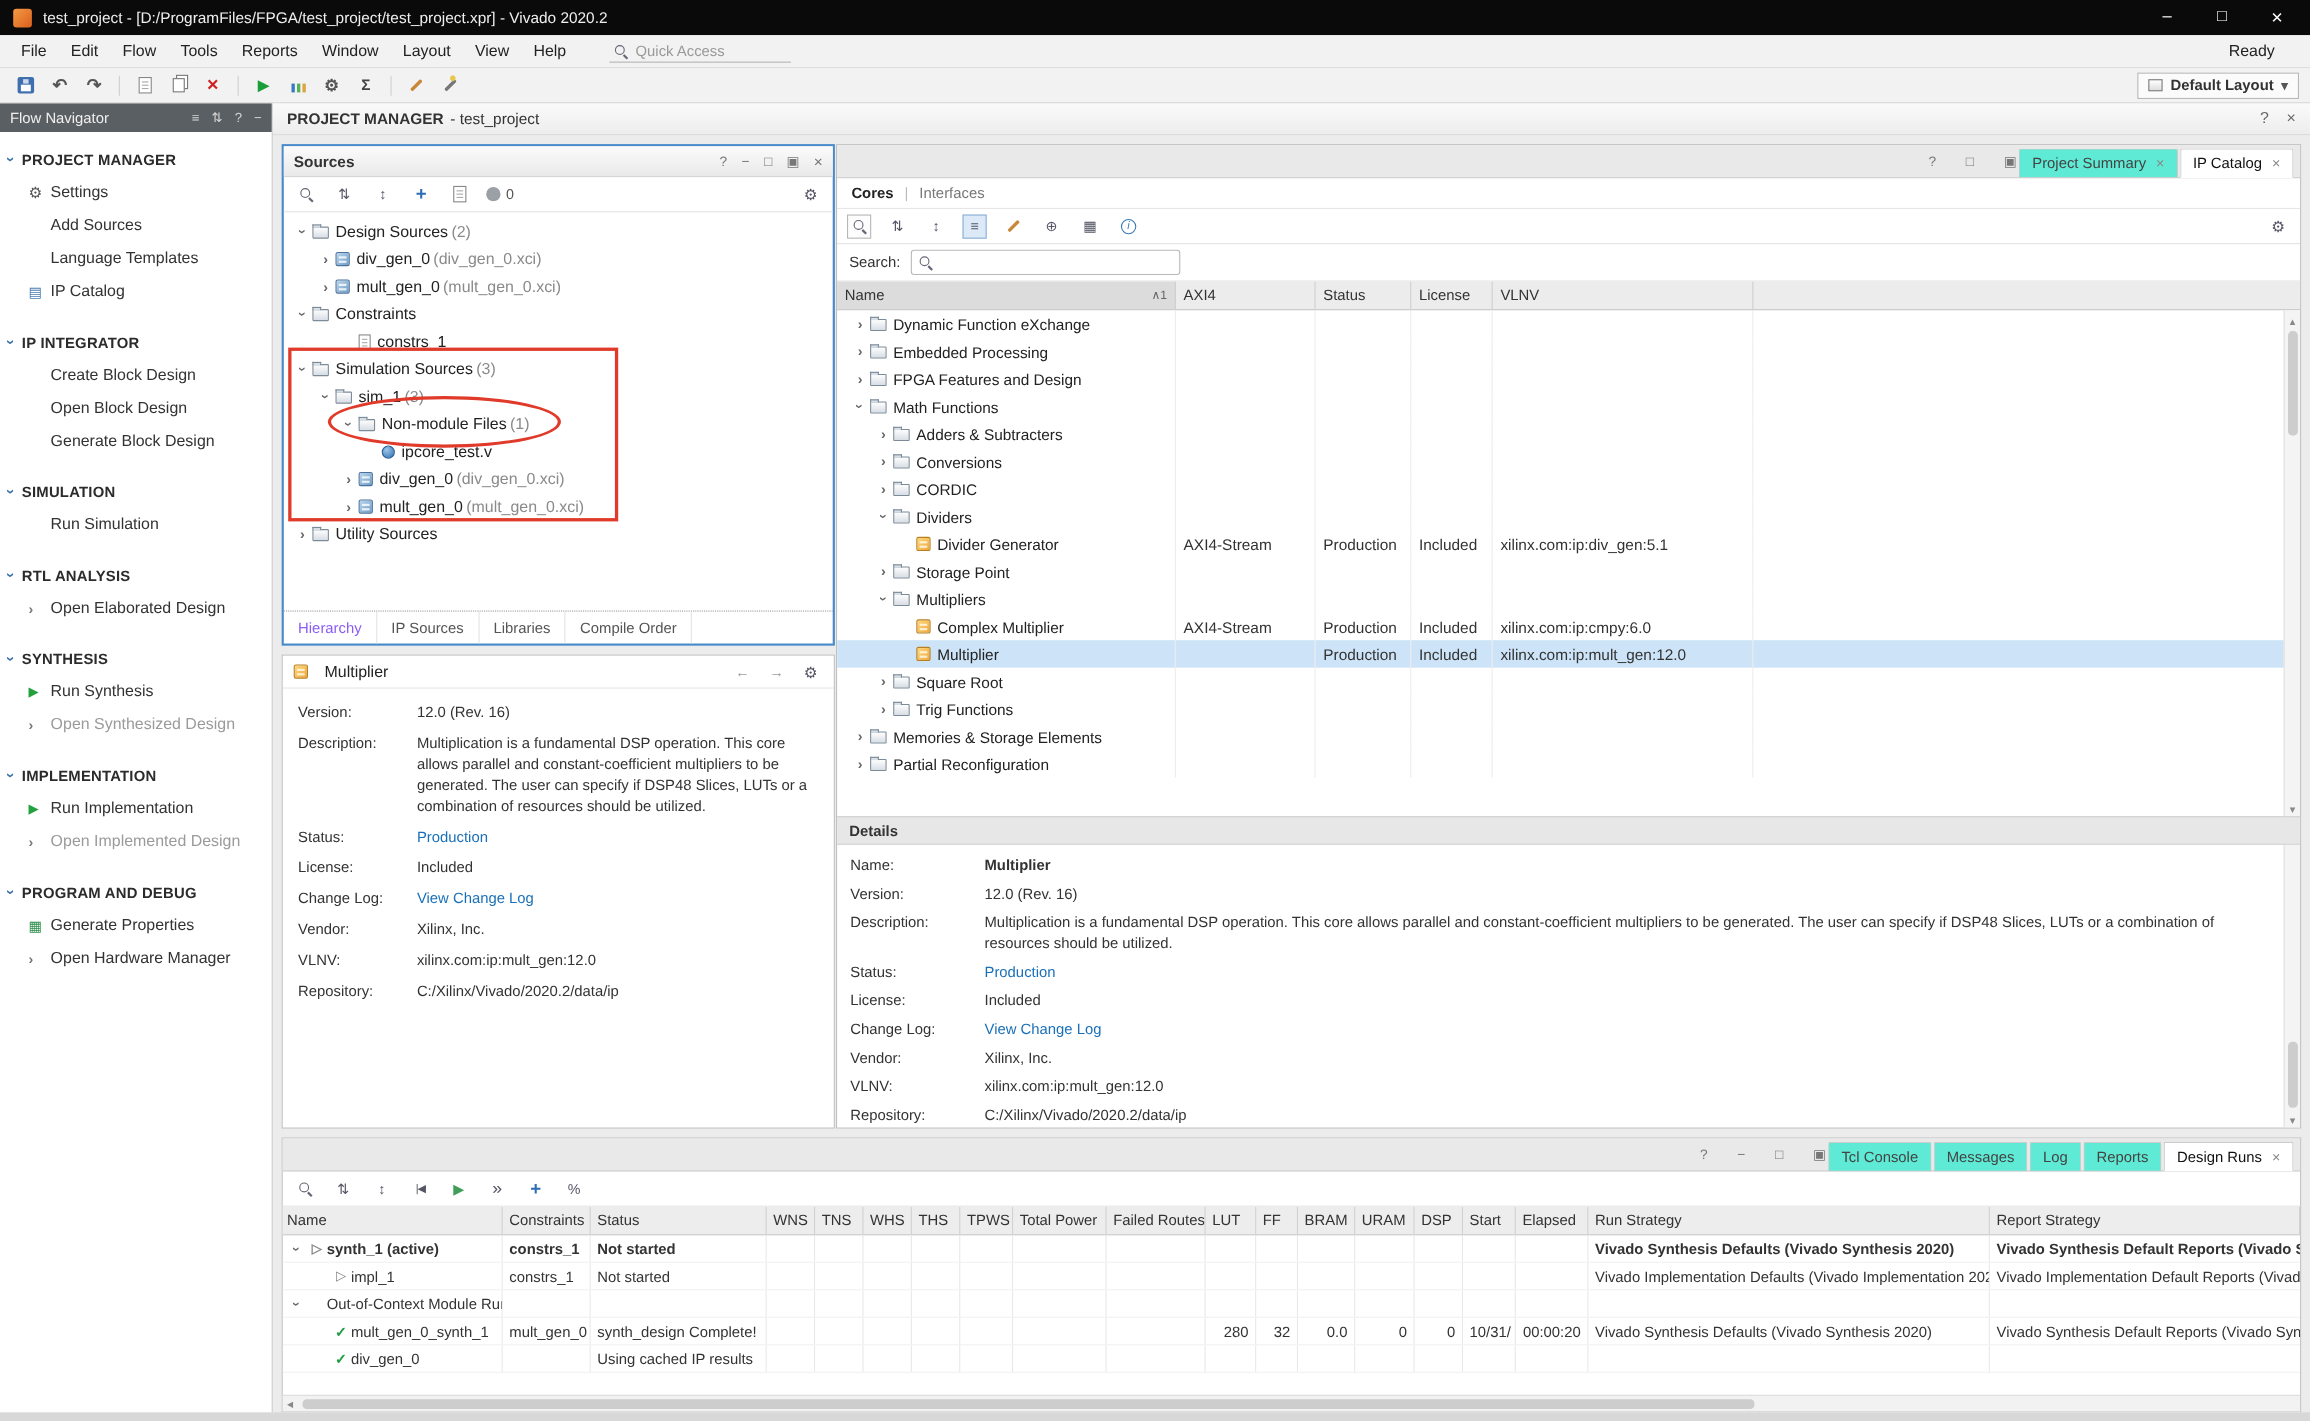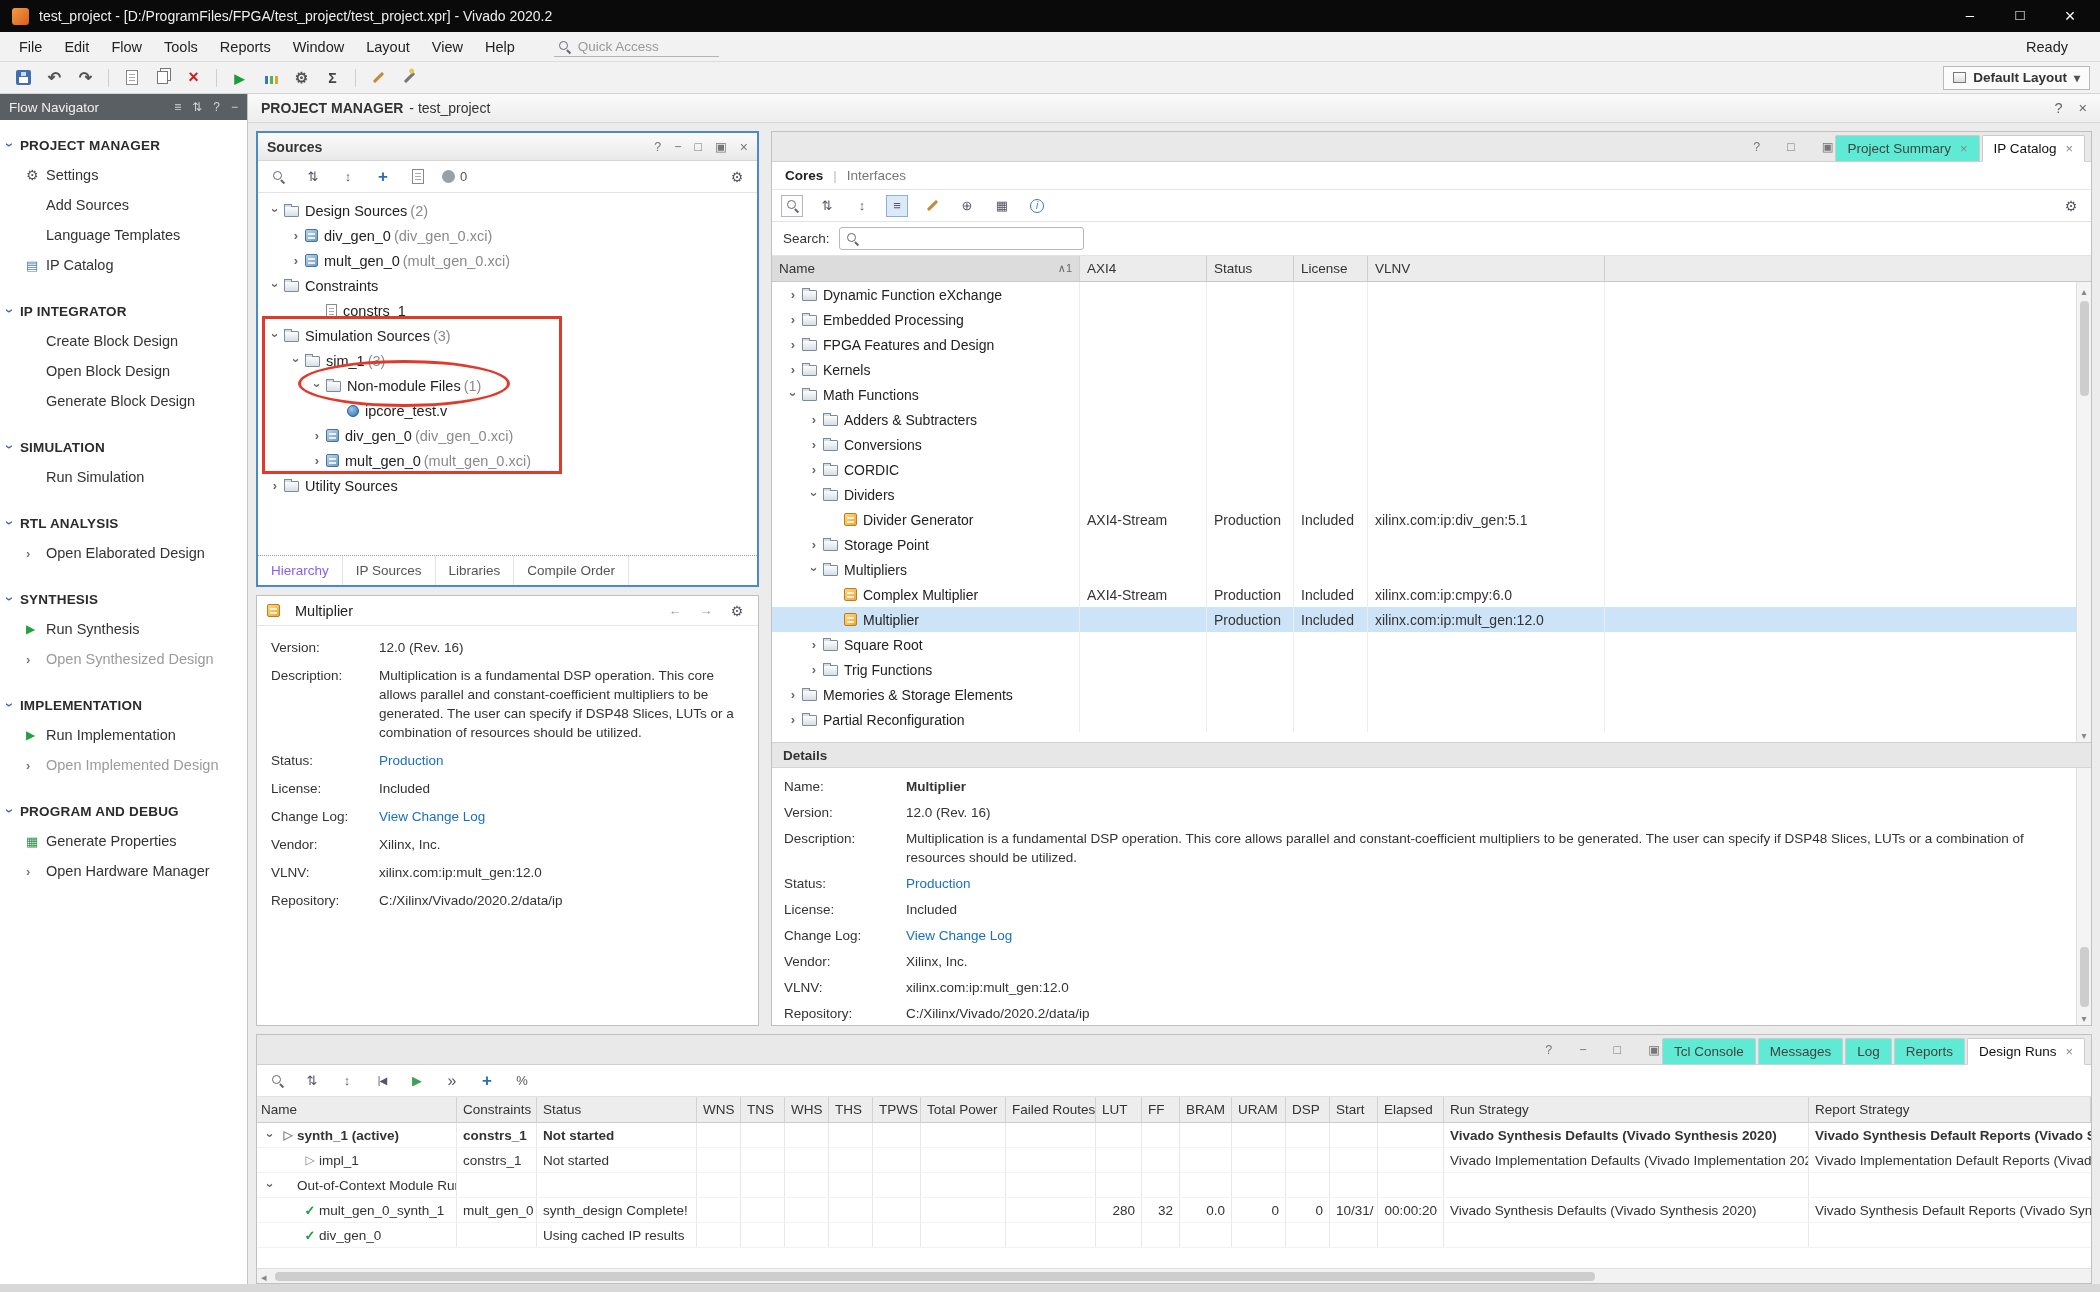--- a/index.html
+++ b/index.html
@@ -82,21 +82,21 @@
 
   
   .main{flex:1;display:flex;flex-direction:column;min-width:0;}
   .context-header{height:29px;background:linear-gradient(#fafafa,#ededed);border-bottom:1px solid #d8d8d8;display:flex;align-items:center;padding:0 13px;flex:none;}
   .ch-title{font-weight:bold;font-size:14px;color:#333;}
   .ch-sub{margin-left:6px;font-size:14px;color:#333;}
   .ch-tools{margin-left:auto;display:flex;gap:16px;color:#666;}
   .ch-help::before{content:"?";}
   .ch-close::before{content:"×";}
   .workspace{flex:1;padding:8px;display:flex;flex-direction:column;gap:8px;background:#ececec;min-height:0;}
-  .top-row{flex:1;display:flex;gap:12px;min-height:0;}
+  .top-row{flex:1;display:flex;gap:1px;min-height:0;}
   .left-col{width:503px;display:flex;flex-direction:column;gap:8px;flex:none;}
 
   .panel{background:#fff;border:1px solid #c0c0c0;display:flex;flex-direction:column;min-height:0;}
   .sources-panel{height:456px;border:2px solid #4a8ac9;flex:none;}
   .props-panel{flex:1;}
   .catalog-panel{flex:1;min-width:0;}
   .runs-panel{height:250px;flex:none;}
 
   .panel-header{height:28px;background:linear-gradient(#fbfbfb,#e9e9e9);border-bottom:1px solid #d5d5d5;display:flex;align-items:center;padding:0 9px;flex:none;}
   .panel-title{font-weight:bold;font-size:14px;color:#333;flex:1;}
@@ -775,31 +775,20 @@
                     <span class="tw closed"></span>
                     <span class="ti folder"></span>
                     <span class="cat-label">FPGA Features and Design</span>
                   </span>
                   <span class="cc cat-axi"></span>
                   <span class="cc cat-status"></span>
                   <span class="cc cat-lic"></span>
                   <span class="cc cat-vlnv"></span>
                 </div>
 
-                <div class="cat-row">
-                  <span class="cc cat-name" data-ind="1">
-                    <span class="tw closed"></span>
-                    <span class="ti folder"></span>
-                    <span class="cat-label">Kernels</span>
-                  </span>
-                  <span class="cc cat-axi"></span>
-                  <span class="cc cat-status"></span>
-                  <span class="cc cat-lic"></span>
-                  <span class="cc cat-vlnv"></span>
-                </div>
 
                 <div class="cat-row">
                   <span class="cc cat-name" data-ind="1">
                     <span class="tw open"></span>
                     <span class="ti folder"></span>
                     <span class="cat-label">Math Functions</span>
                   </span>
                   <span class="cc cat-axi"></span>
                   <span class="cc cat-status"></span>
                   <span class="cc cat-lic"></span>

